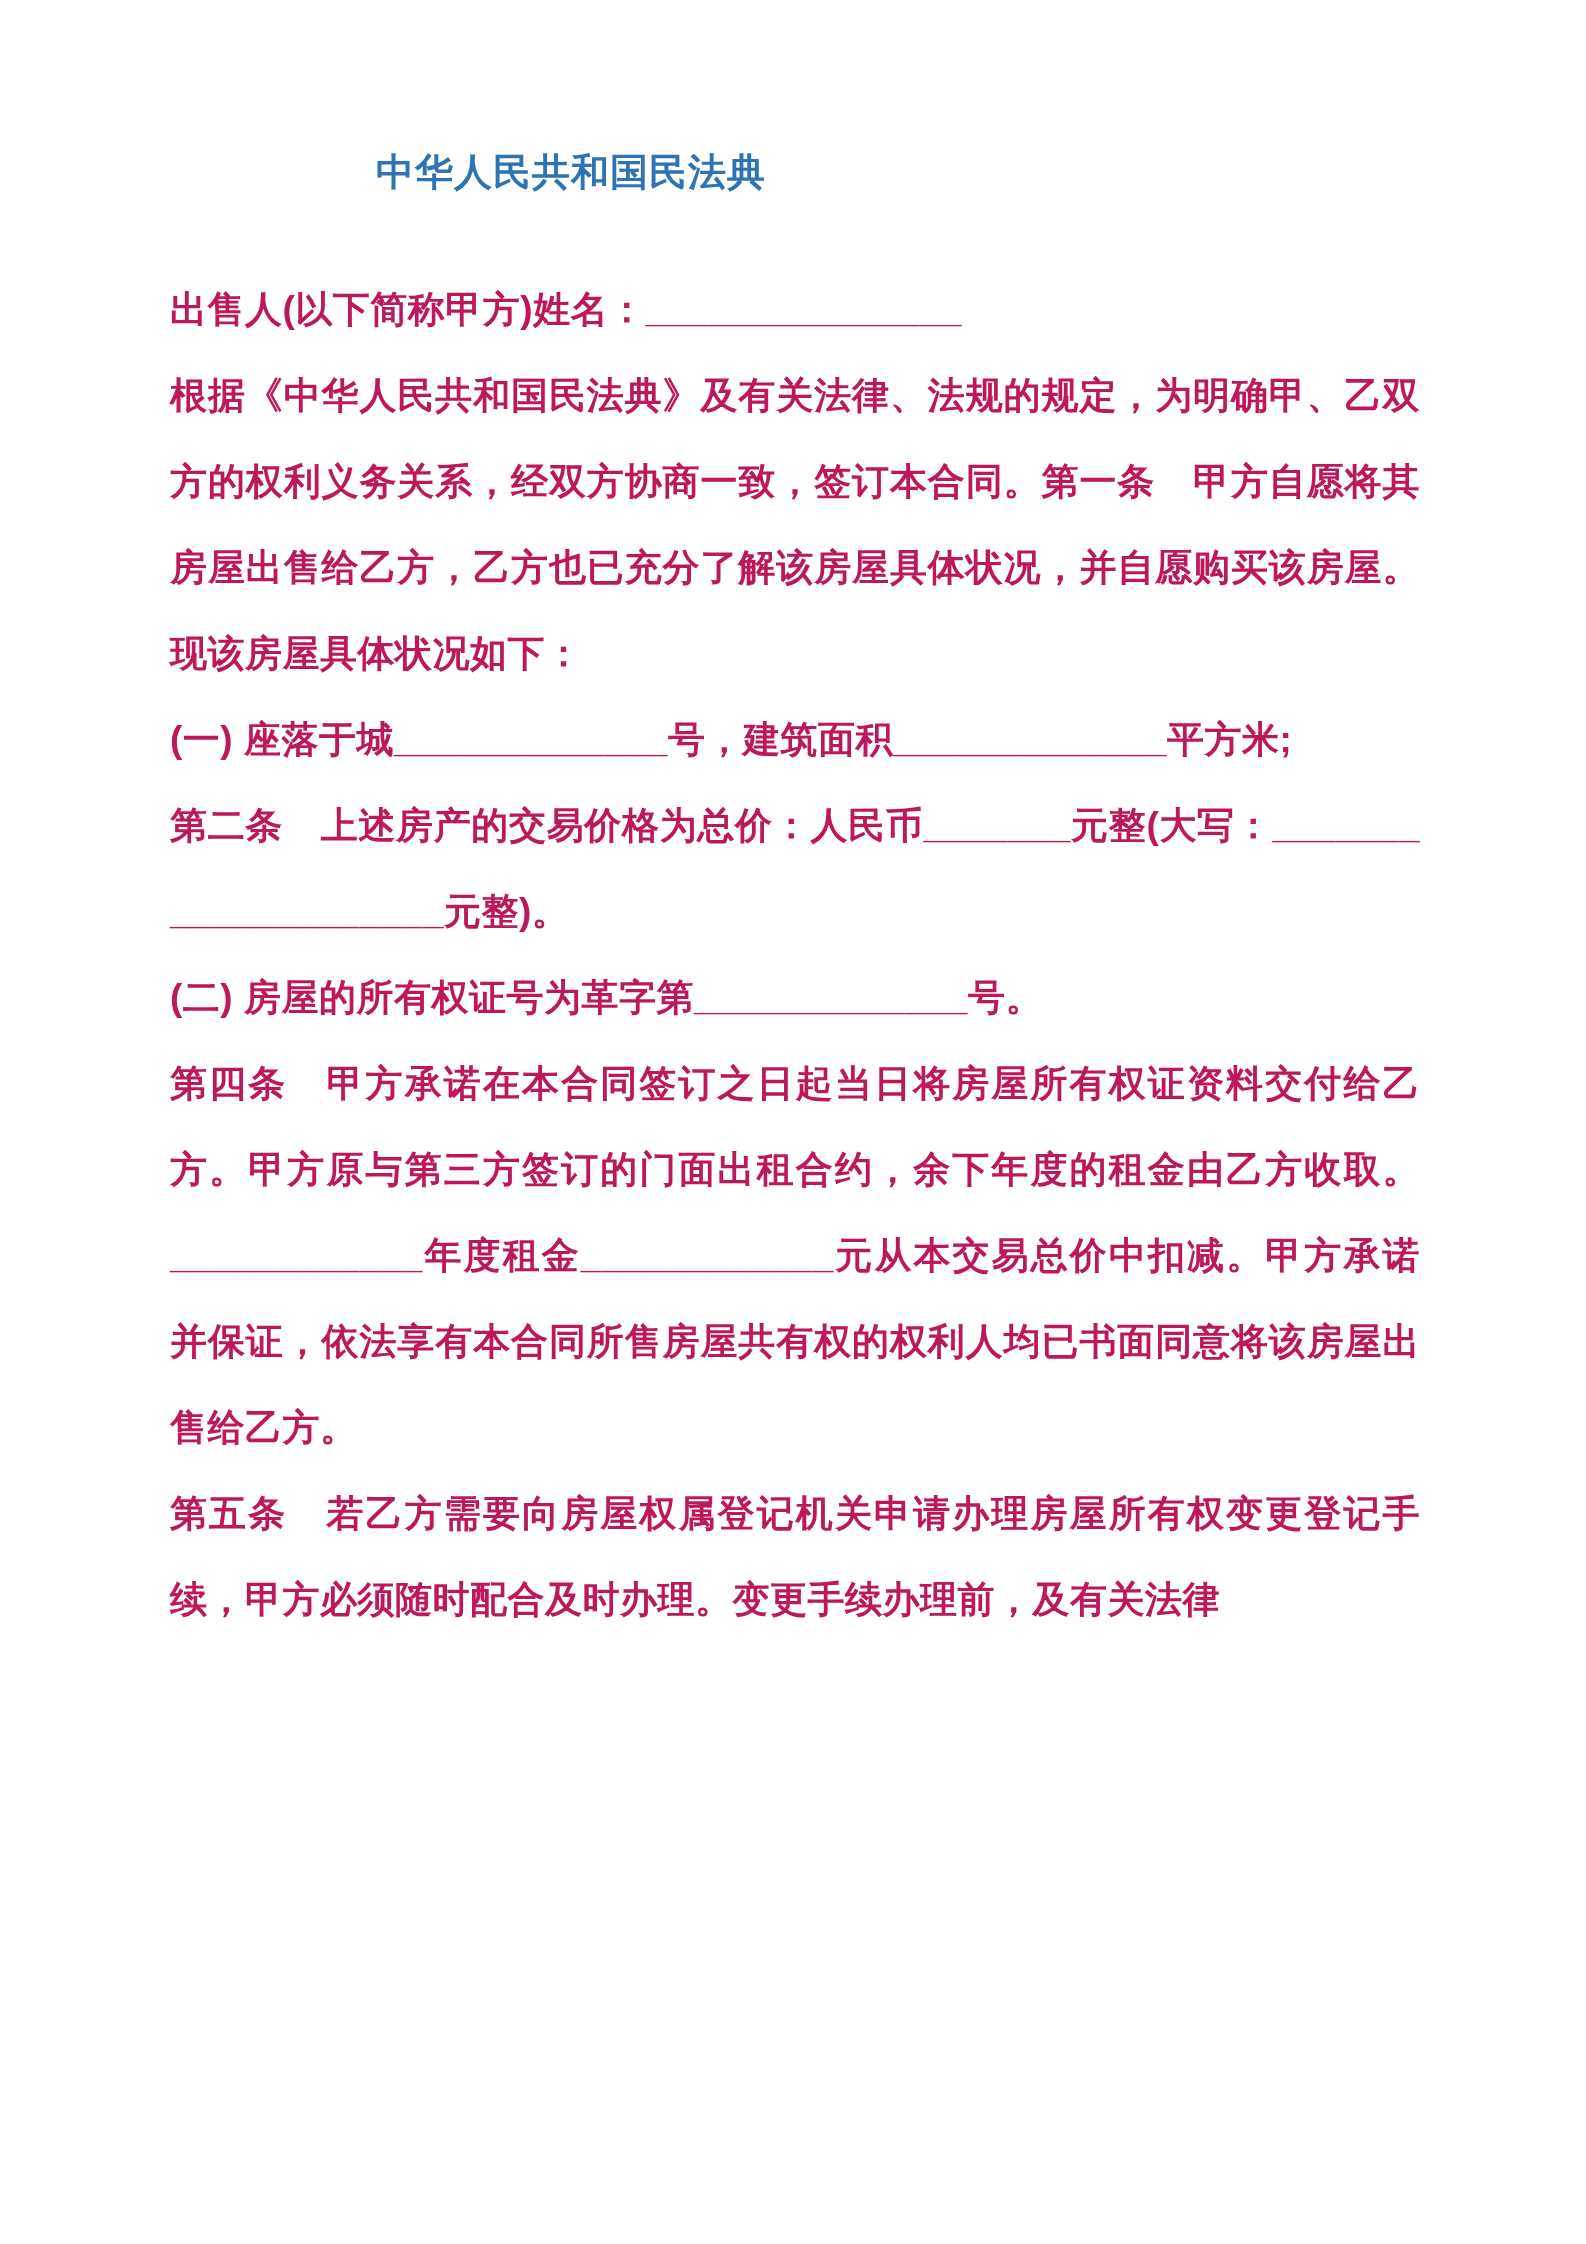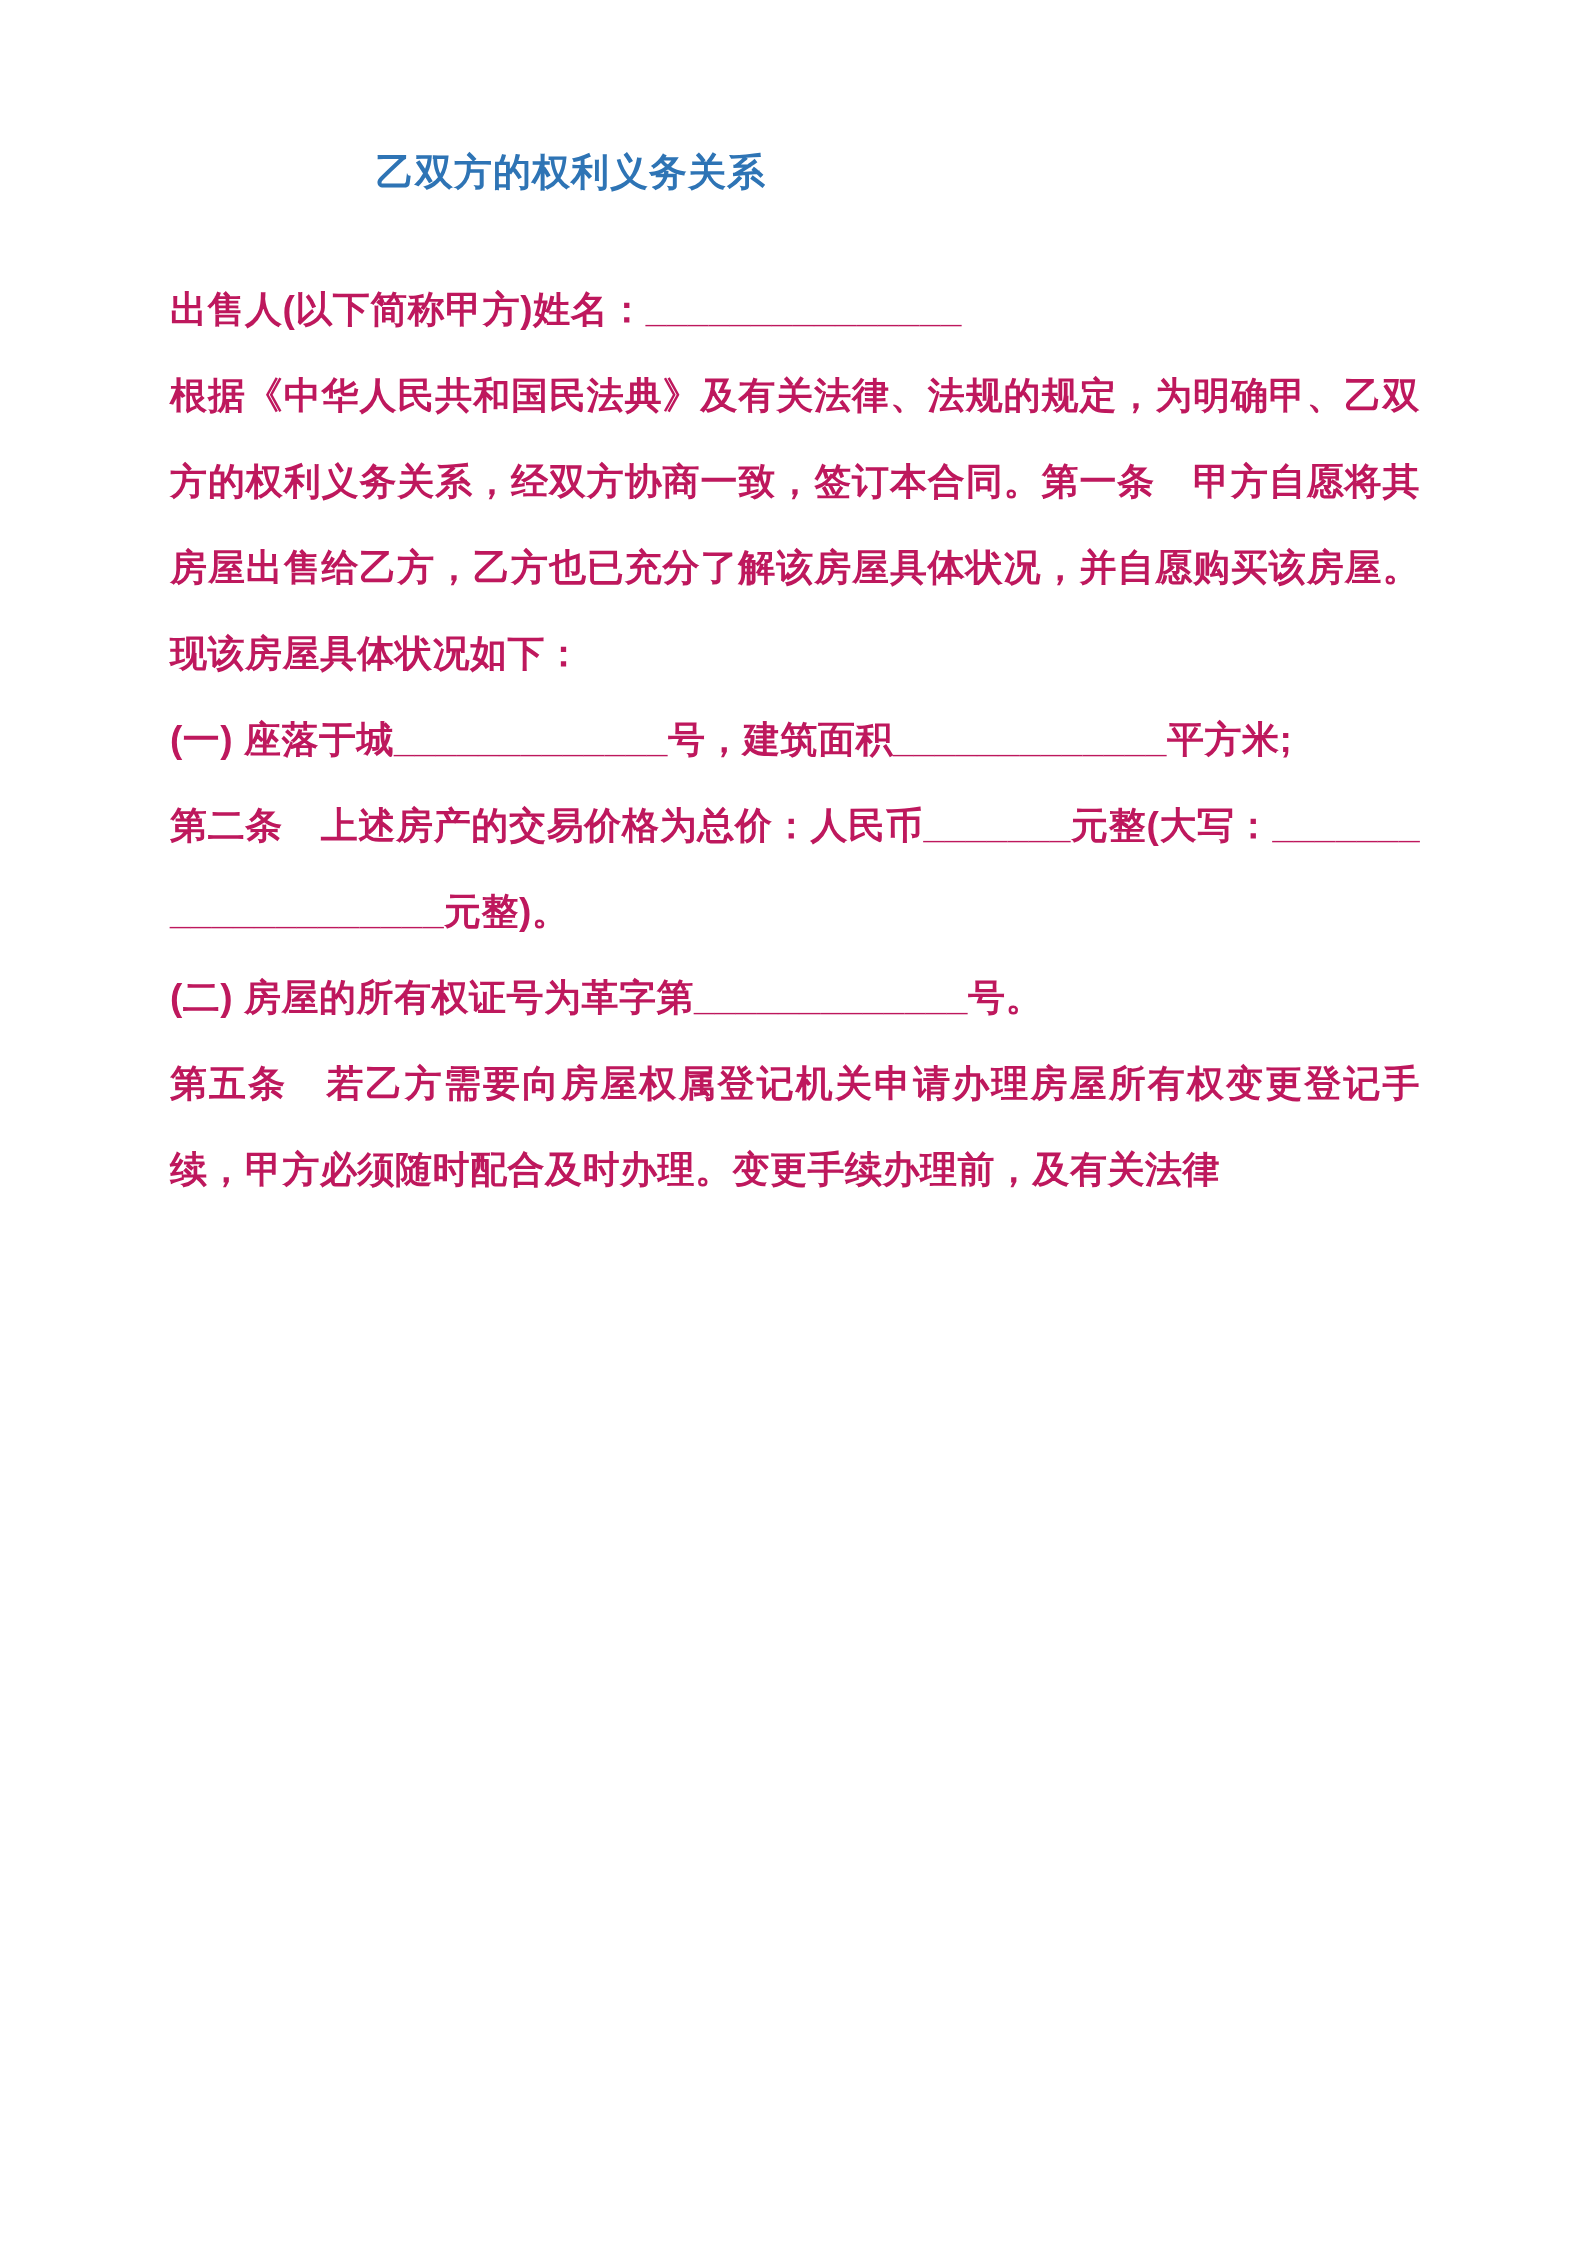--- a/index.html
+++ b/index.html
@@ -38,23 +38,24 @@
     text-align: justify;
     text-justify: inter-ideograph;
     letter-spacing: 0.5px;
     word-break: break-all;
   }
 </style>
 </head>
 <body>
 
 <div class="page">
-  <h1 class="doc-title">乙双方的权利义务关系</h1>
+  <h1 class="doc-title">中华人民共和国民法典</h1>
 
   <div class="doc-body">
     <p>出售人(以下简称甲方)姓名：_______________</p>
     <p>根据《中华人民共和国民法典》及有关法律、法规的规定，为明确甲、乙双方的权利义务关系，经双方协商一致，签订本合同。第一条　甲方自愿将其房屋出售给乙方，乙方也已充分了解该房屋具体状况，并自愿购买该房屋。现该房屋具体状况如下：</p>
     <p>(一) 座落于城_____________号，建筑面积_____________平方米;</p>
     <p>第二条　上述房产的交易价格为总价：人民币_______元整(大写：____________________元整)。</p>
     <p>(二) 房屋的所有权证号为革字第_____________号。</p>
+    <p>第四条　甲方承诺在本合同签订之日起当日将房屋所有权证资料交付给乙方。甲方原与第三方签订的门面出租合约，余下年度的租金由乙方收取。　____________年度租金____________元从本交易总价中扣减。甲方承诺并保证，依法享有本合同所售房屋共有权的权利人均已书面同意将该房屋出售给乙方。</p>
     <p>第五条　若乙方需要向房屋权属登记机关申请办理房屋所有权变更登记手续，甲方必须随时配合及时办理。变更手续办理前，及有关法律</p>
   </div>
 </div>
 
 </body></html>

